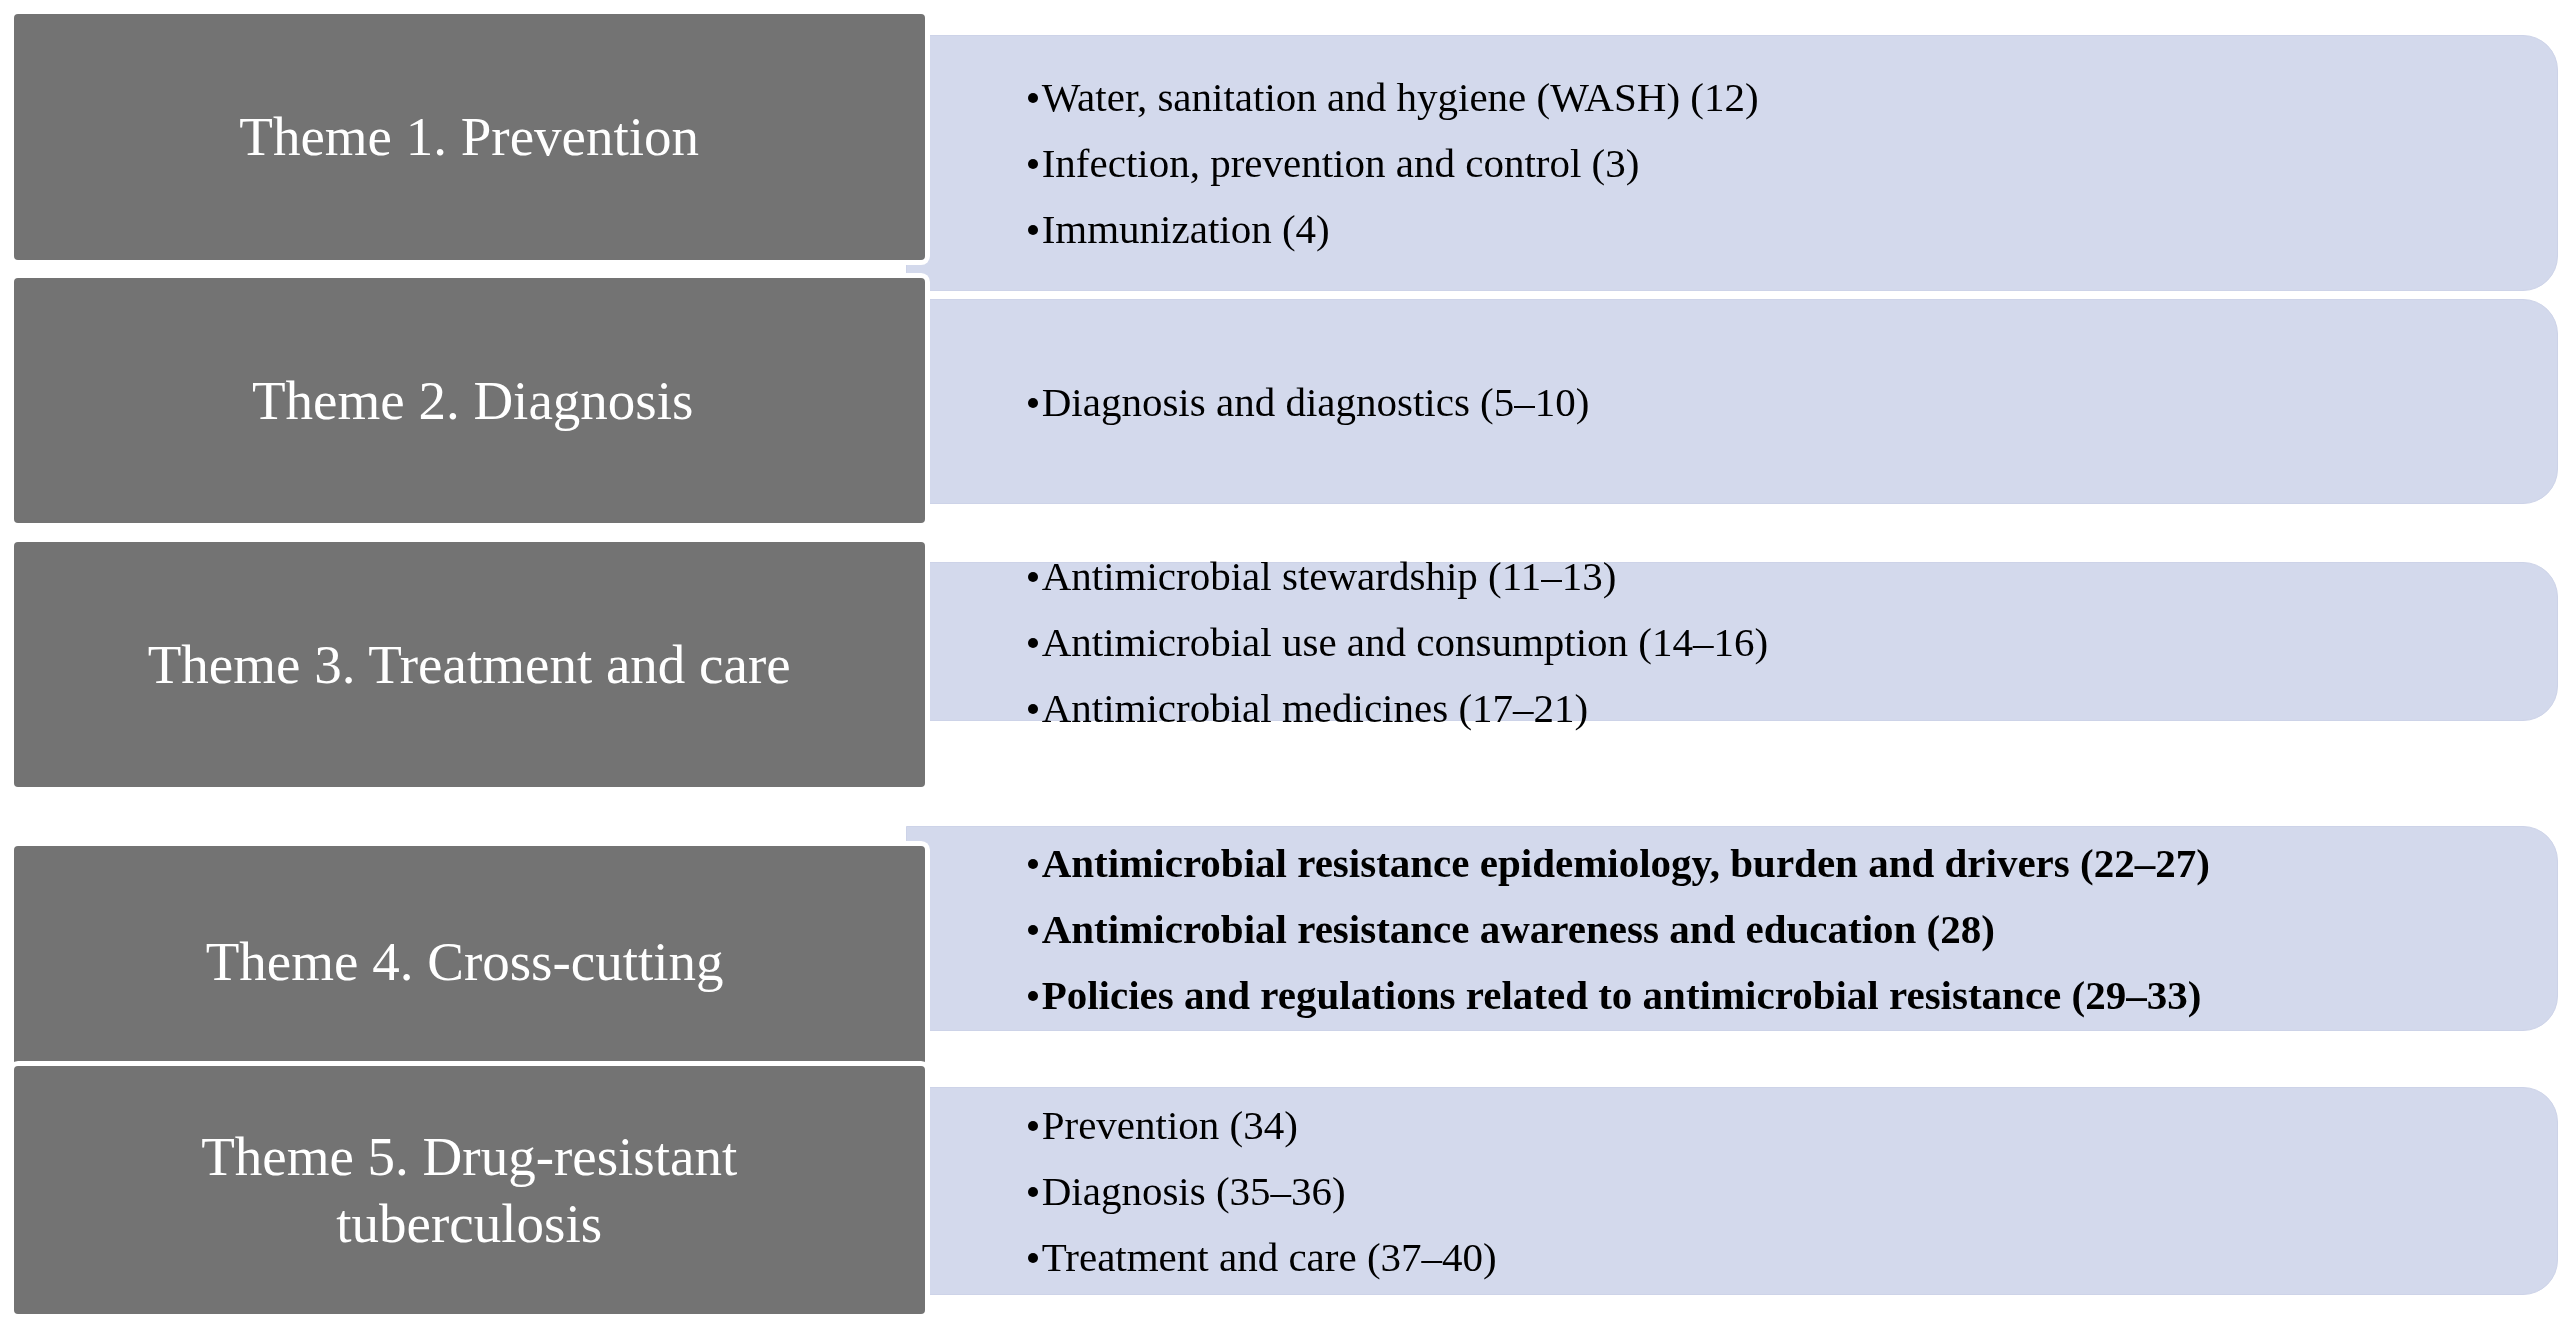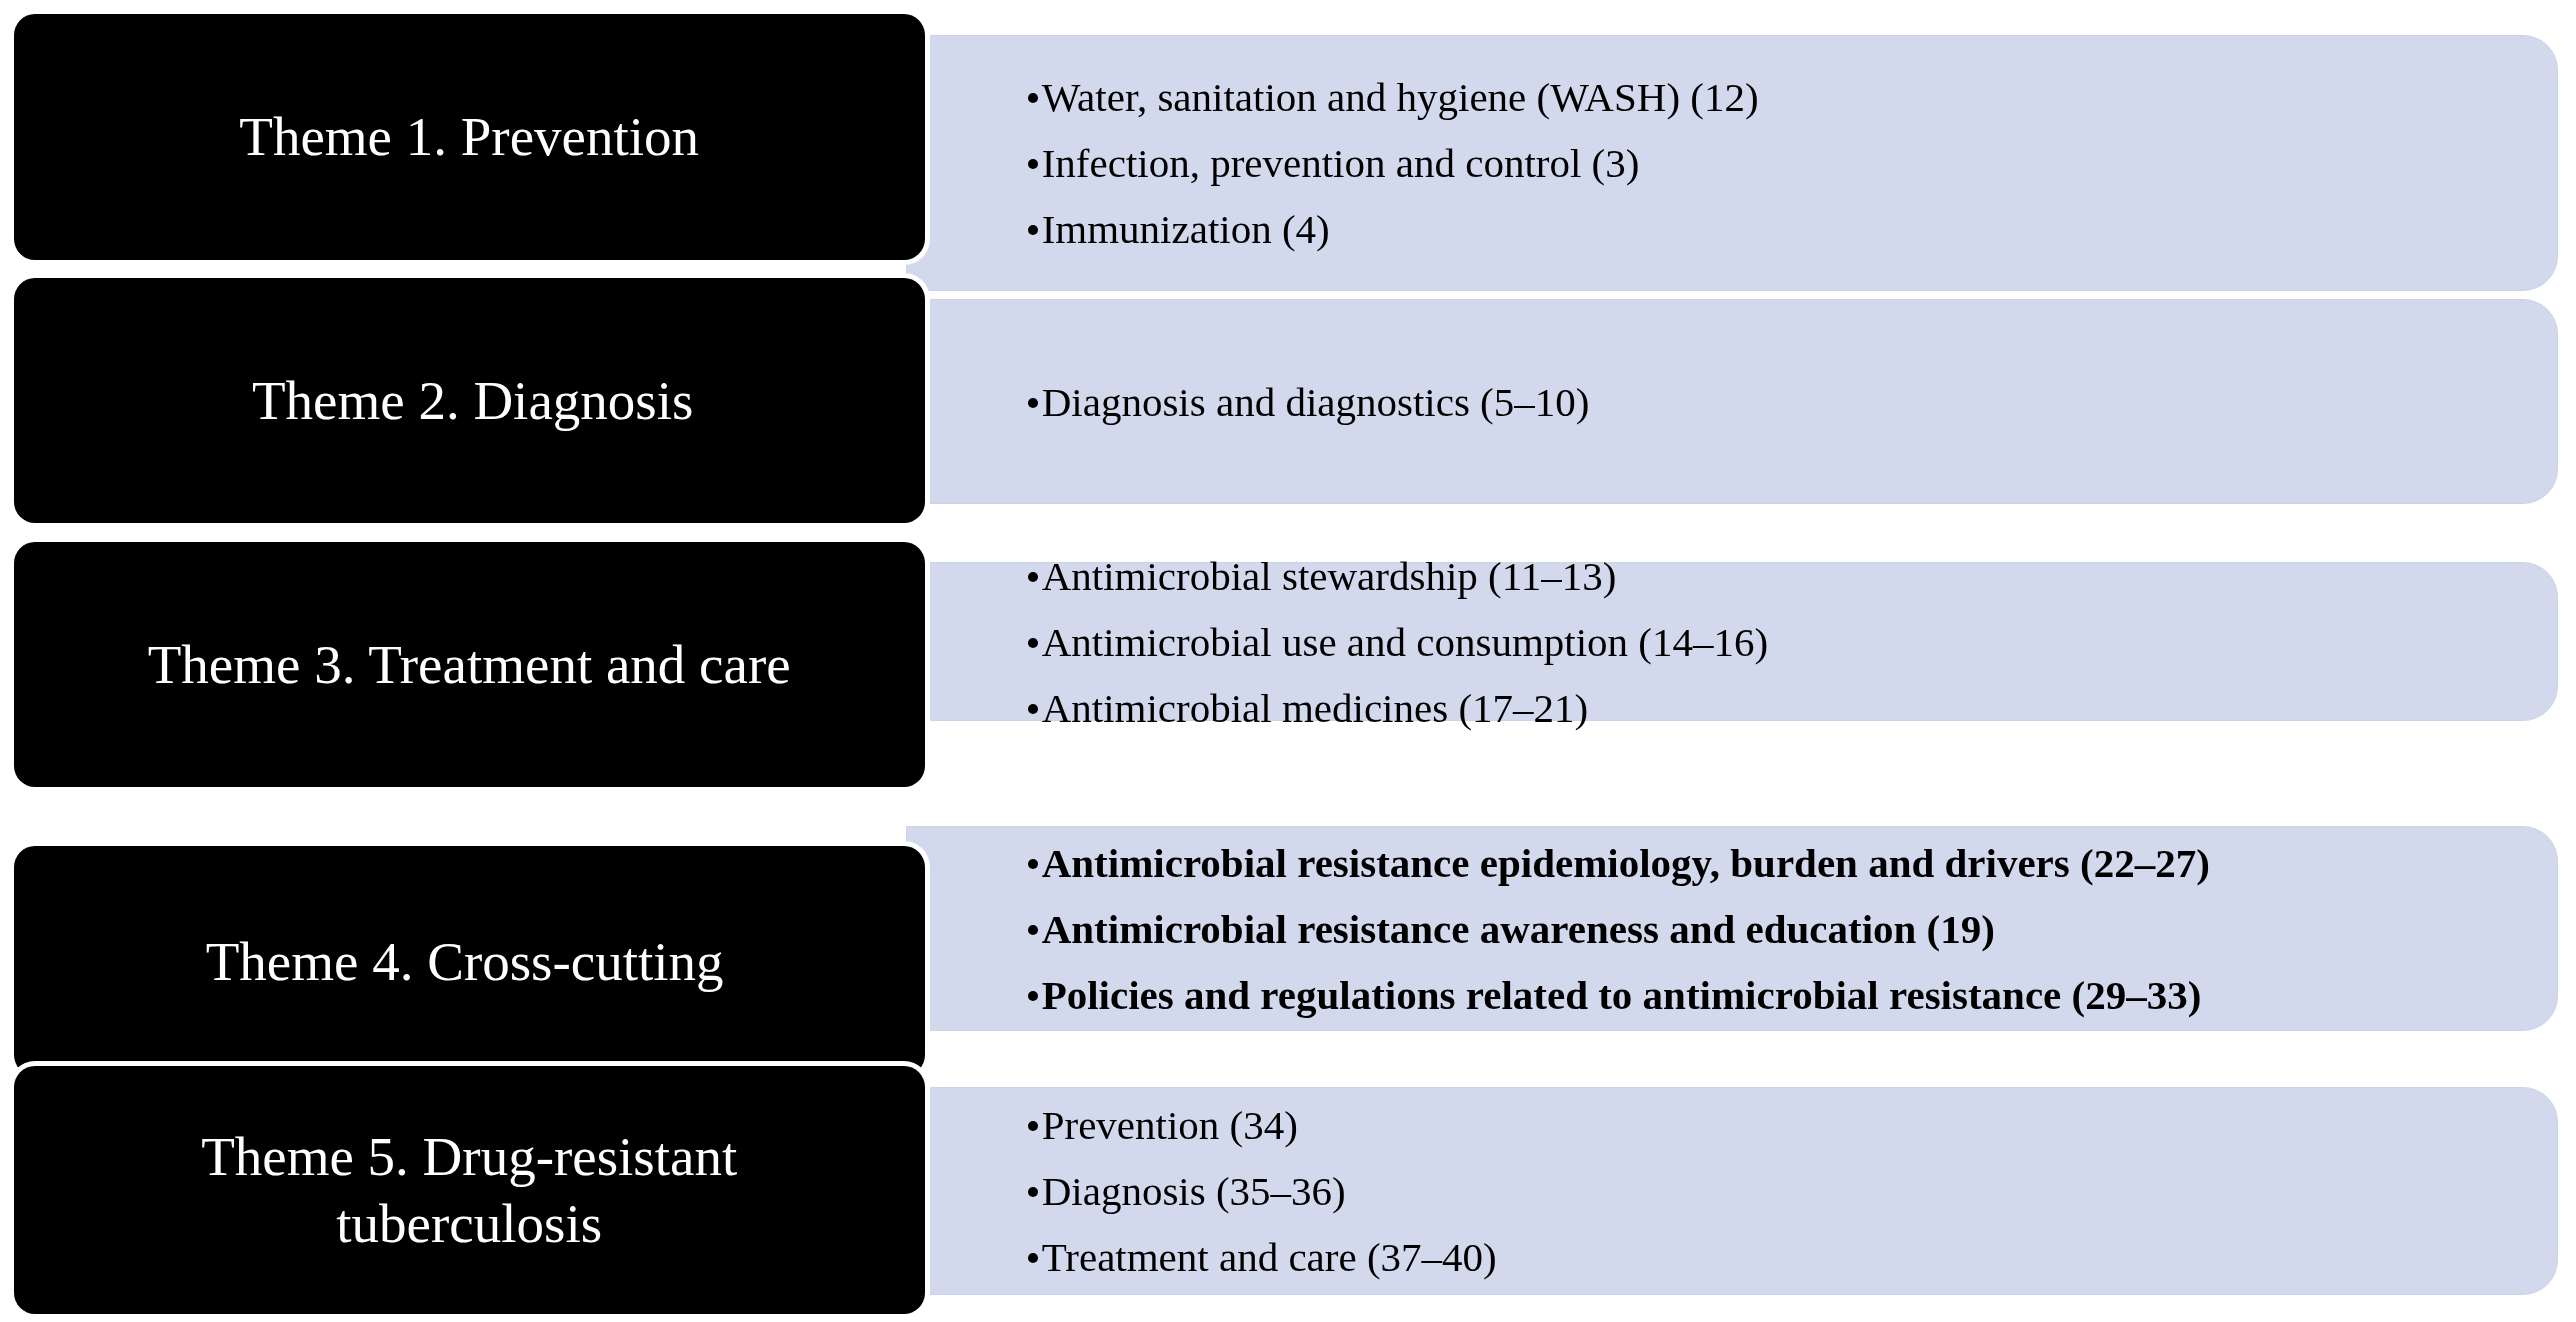--- a/index.html
+++ b/index.html
@@ -52,22 +52,22 @@
       border-radius: 50%;
       background: #000000;
       margin-right: 3.7px;
       position: relative;
       top: 1.2px;
     }
     .theme {
       position: absolute;
       left: 13.7px;
       width: 911px;
-      background: #000000;
-      border-radius: 21px;
+      background: #737373;
+      border-radius: 4px;
       box-shadow: 0 0 0 5px #ffffff;
       display: flex;
       align-items: center;
       justify-content: center;
       text-align: center;
       box-sizing: border-box;
       padding: 0 25px;
     }
     .theme-label {
       color: #ffffff;
@@ -138,21 +138,21 @@
 
 <div class="row" style="top:0;height:1068px;">
   <div class="panel" style="top:826px;height:205px;font-weight:bold;">
     <div class="items">
       <div class="item">
           <span class="bullet"></span>
           <span>Antimicrobial resistance epidemiology, burden and drivers (22–27)</span>
         </div>
       <div class="item">
           <span class="bullet"></span>
-          <span>Antimicrobial resistance awareness and education (19)</span>
+          <span>Antimicrobial resistance awareness and education (28)</span>
         </div>
       <div class="item">
           <span class="bullet"></span>
           <span>Policies and regulations related to antimicrobial resistance (29–33)</span>
         </div>
     </div>
   </div>
   <div class="theme" style="top:846px;height:230px;padding-left:16px;">
     <span class="theme-label">Theme 4. Cross-cutting</span>
   </div>

